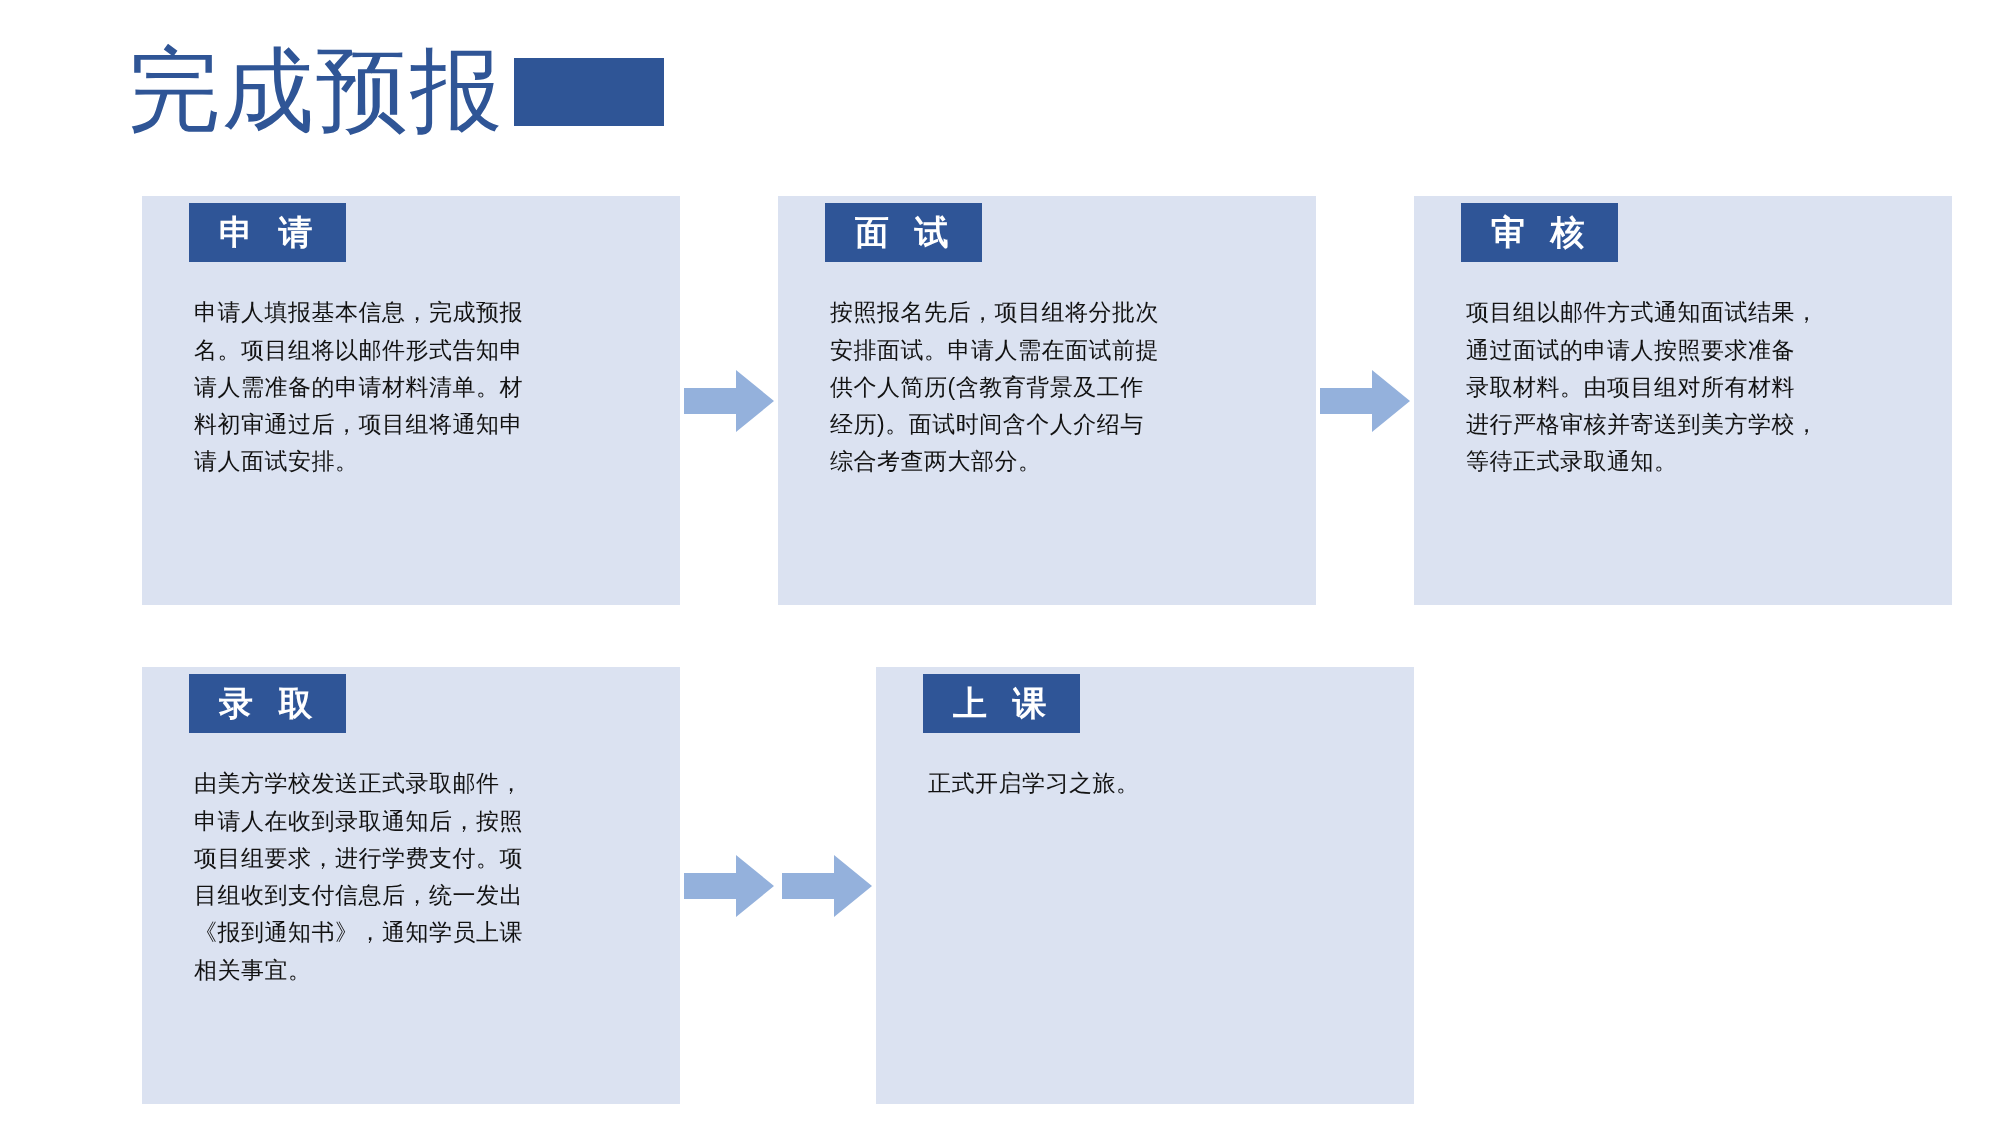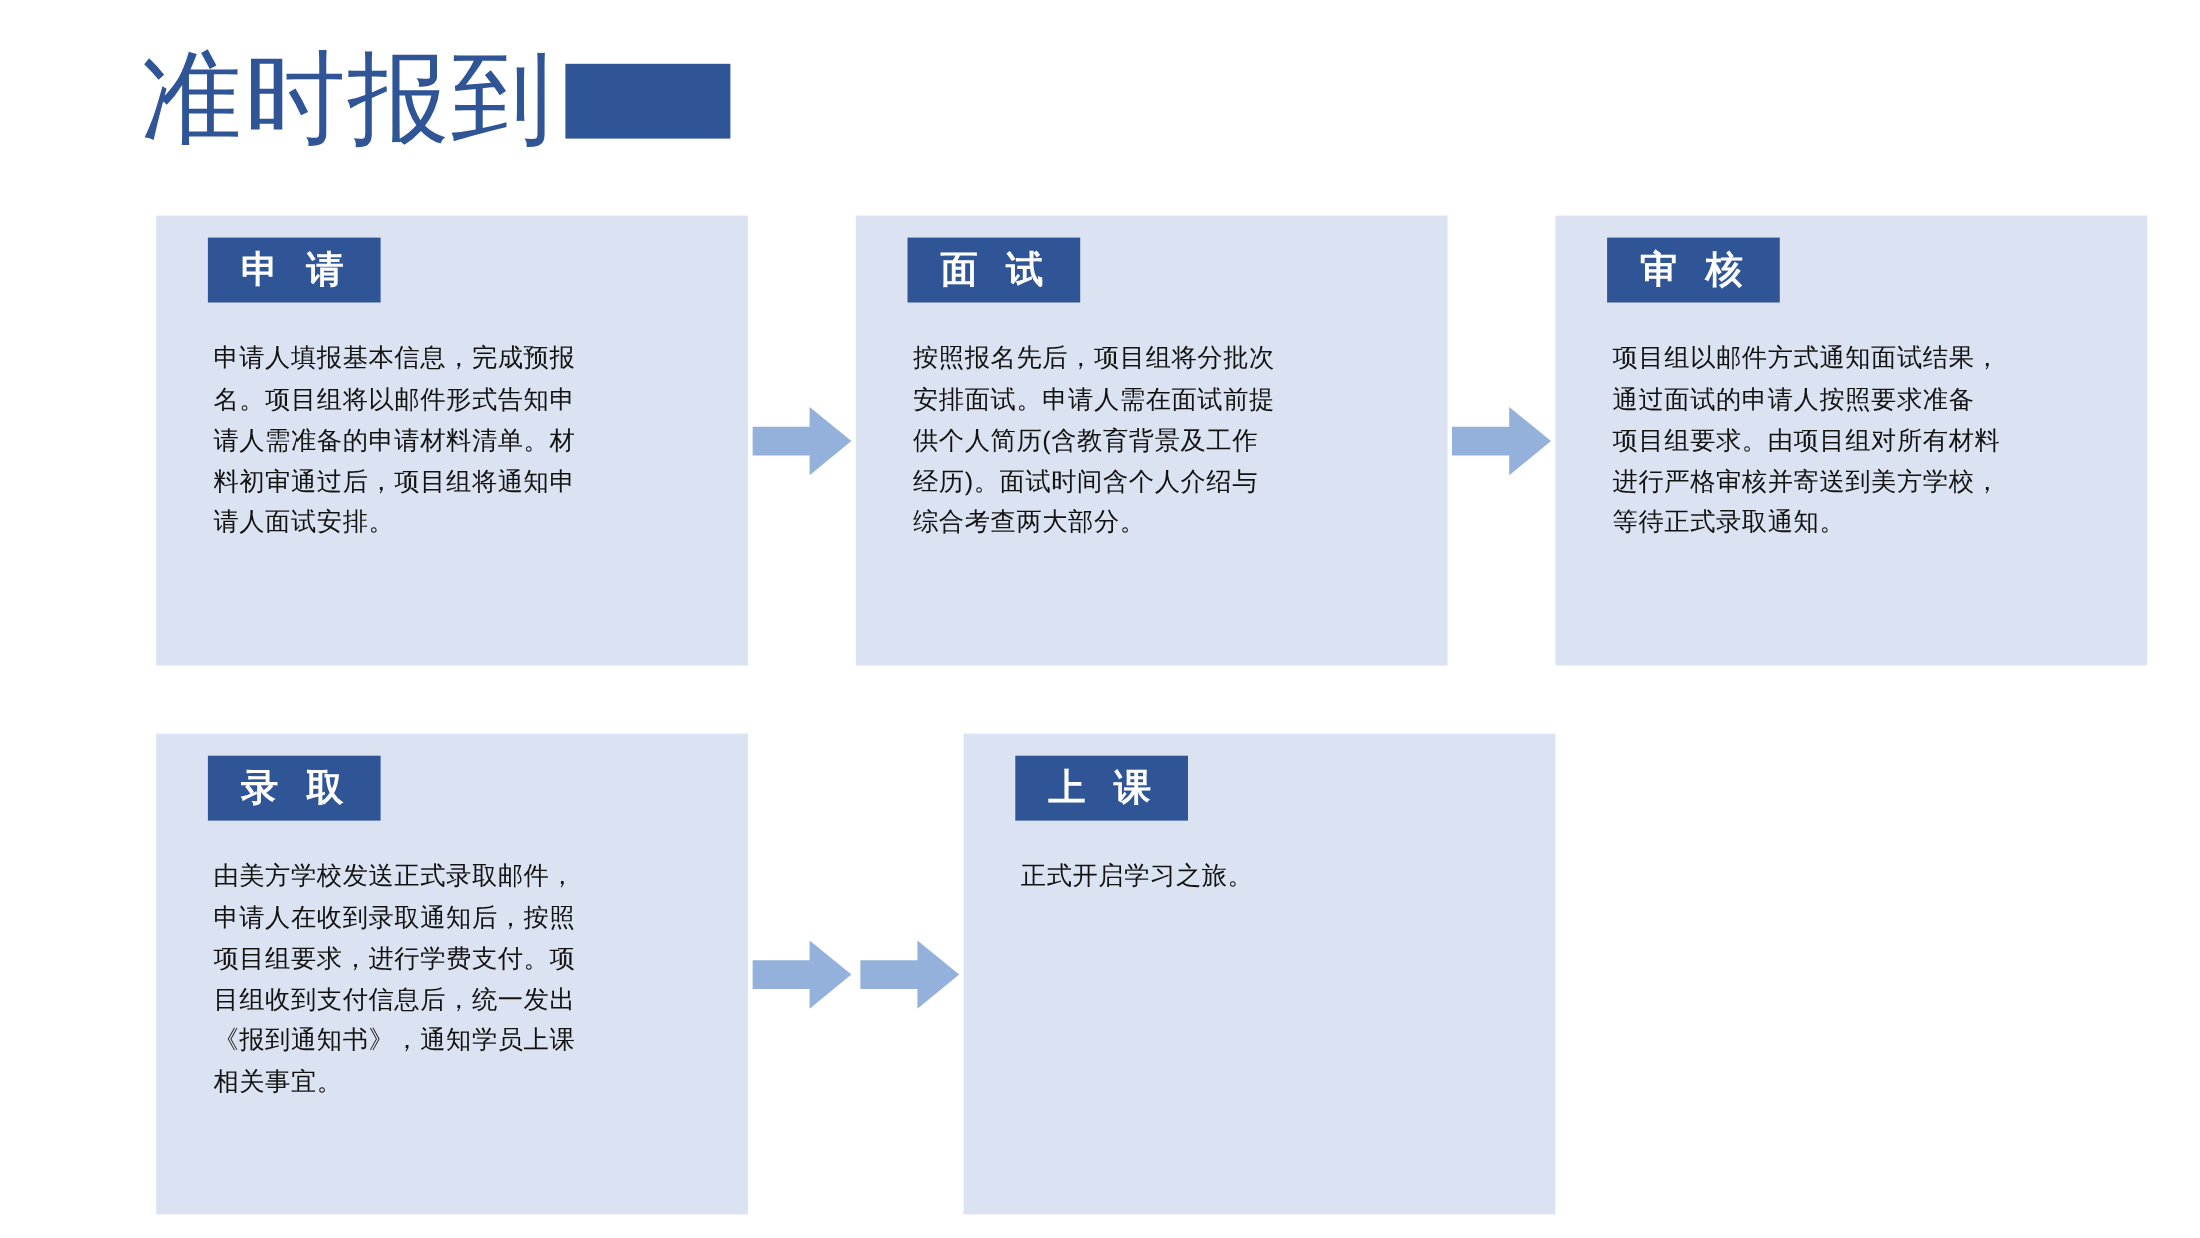--- a/index.html
+++ b/index.html
@@ -70,21 +70,21 @@
 
   .badge {
     display: inline-block;
     background: #2f5597;
     color: #ffffff;
     font-size: 34px;
     font-weight: bold;
     letter-spacing: 8px;
     padding: 11px 26px 11px 30px;
     margin-left: 47px;
-    margin-top: 20px;
+    margin-top: 7px;
     line-height: 1.1;
   }
 
   .card-body {
     font-size: 23px;
     color: #121212;
     line-height: 1.62;
     margin: 32px 44px 0 52px;
     letter-spacing: 0.5px;
     white-space: pre-line;
@@ -103,21 +103,21 @@
     position: relative;
   }
   .arrow svg { display: block; }
 </style>
 </head>
 <body>
 
 <div class="page">
 
   <div class="title-block">
-    <div class="title-text">准时报到</div>
+    <div class="title-text">完成预报</div>
     <div class="title-accent"></div>
   </div>
 
   <div class="flow-grid">
 
     <div class="flow-row row-1">
 
       <div class="card">
         <div class="badge">申 请</div>
         <div class="card-body">申请人填报基本信息，完成预报
@@ -149,21 +149,21 @@
           <svg width="90" height="62" viewBox="0 0 90 62" xmlns="http://www.w3.org/2000/svg">
             <polygon points="0,18 52,18 52,0 90,31 52,62 52,44 0,44" fill="#94b1dc"></polygon>
           </svg>
         </div>
       </div>
 
       <div class="card">
         <div class="badge">审 核</div>
         <div class="card-body">项目组以邮件方式通知面试结果，
 通过面试的申请人按照要求准备
-项目组要求。由项目组对所有材料
+录取材料。由项目组对所有材料
 进行严格审核并寄送到美方学校，
 等待正式录取通知。</div>
       </div>
 
     </div>
 
     <div class="flow-row row-2">
 
       <div class="card">
         <div class="badge">录 取</div>

